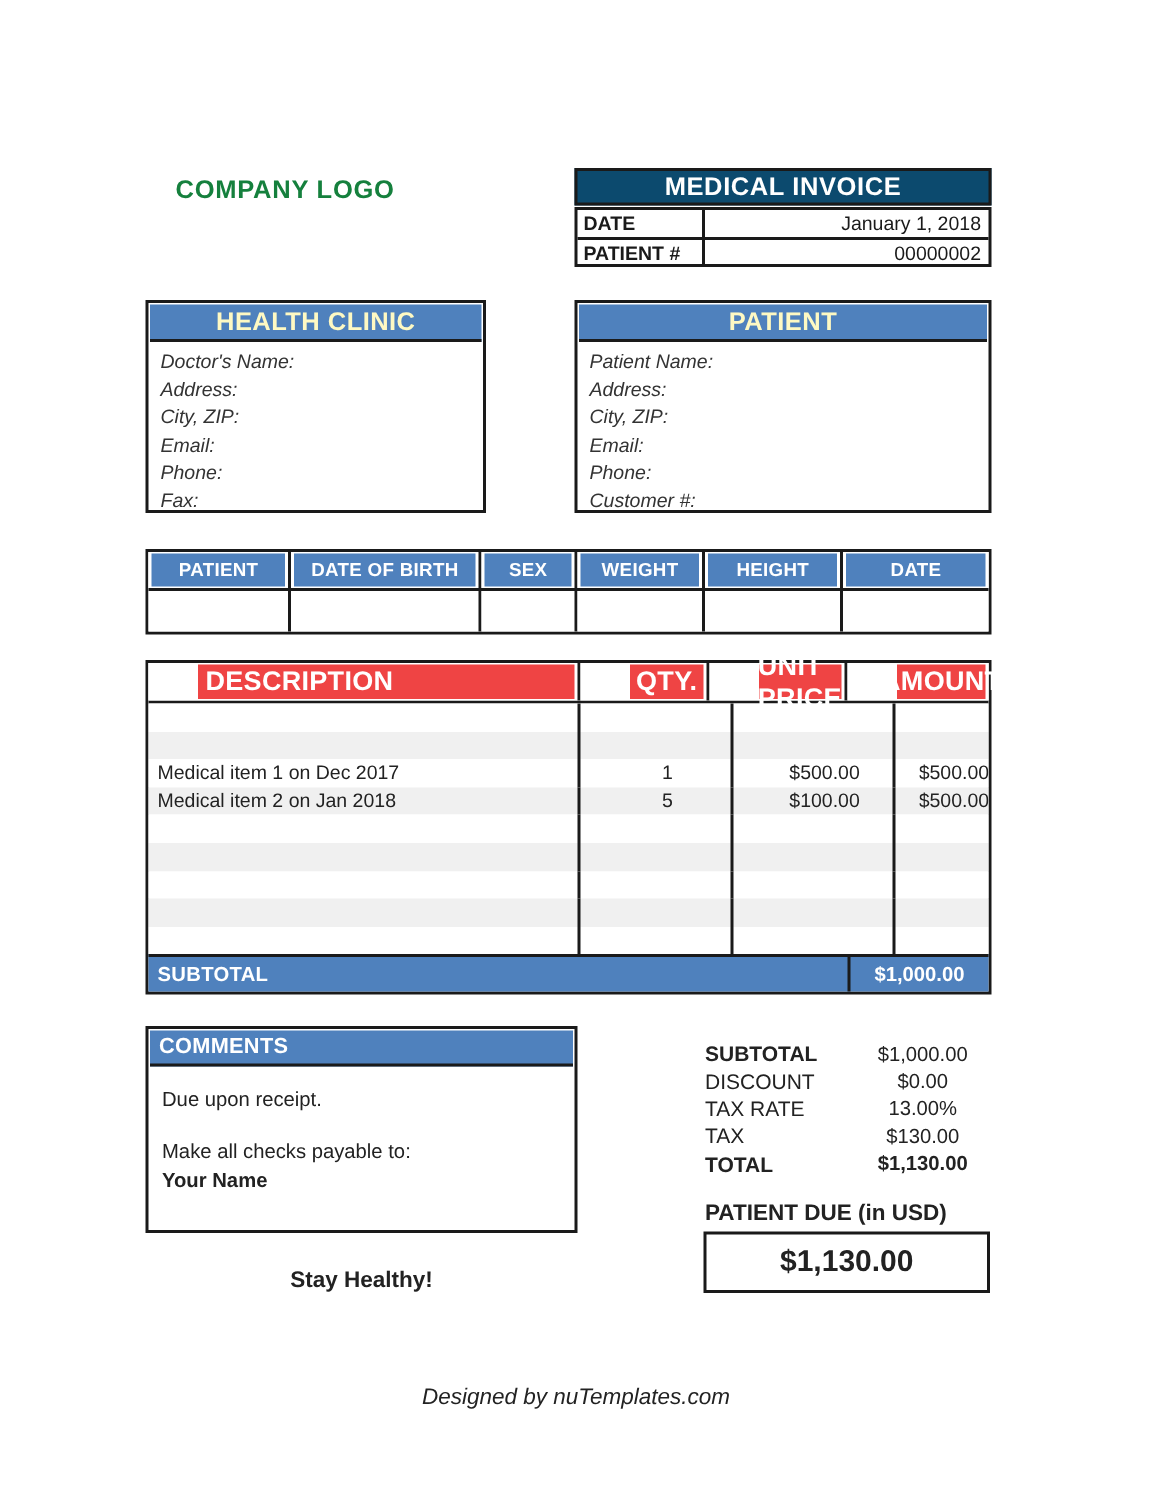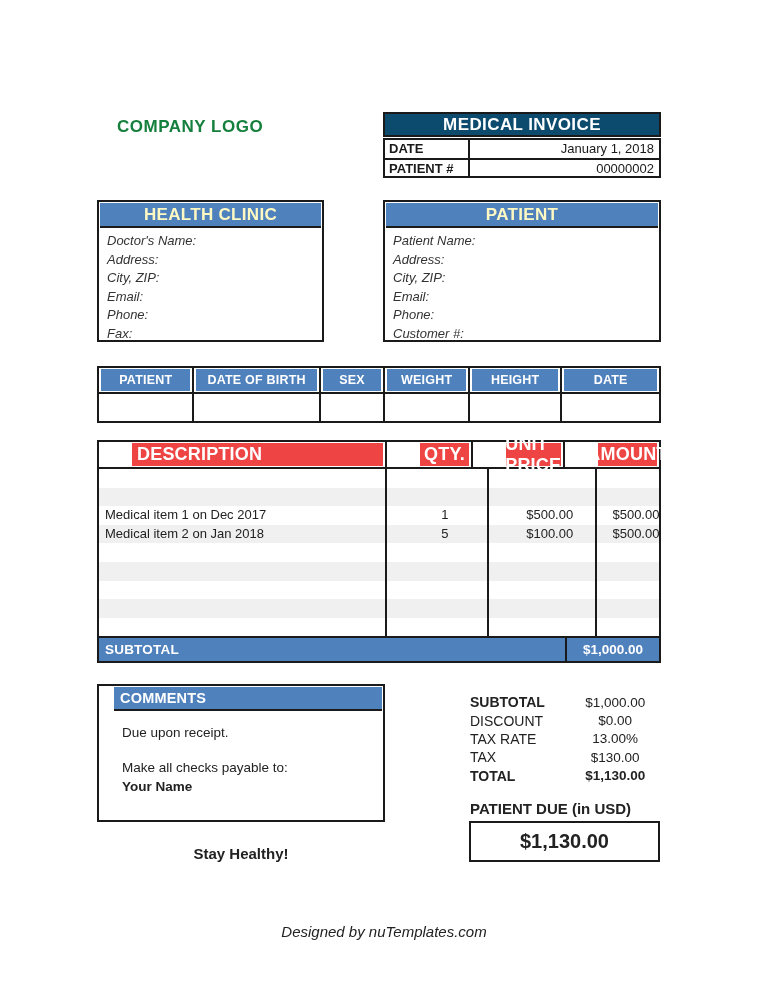--- a/index.html
+++ b/index.html
@@ -160,21 +160,20 @@
   }
   .st-label { width: 83.2%; display: flex; align-items: center; padding-left: 6px; letter-spacing: 0.2px; }
   .st-value { flex: 1; border-left: 2px solid #1a1a1a; display: flex; align-items: center; justify-content: center; }
 
   
   .comments-box {
     position: absolute;
     left: 97px; top: 684px;
     width: 288px; height: 138px;
     border: 2px solid #1a1a1a;
-    padding-left: 14px;
   }
   .comments-title {
     margin: 1px 1px 0 1px;
     background: #4f81bd;
     border-bottom: 2px solid #1a1a1a;
     color: #ffffff;
     font-weight: bold;
     font-size: 14.5px;
     height: 24px;
     line-height: 22px;

